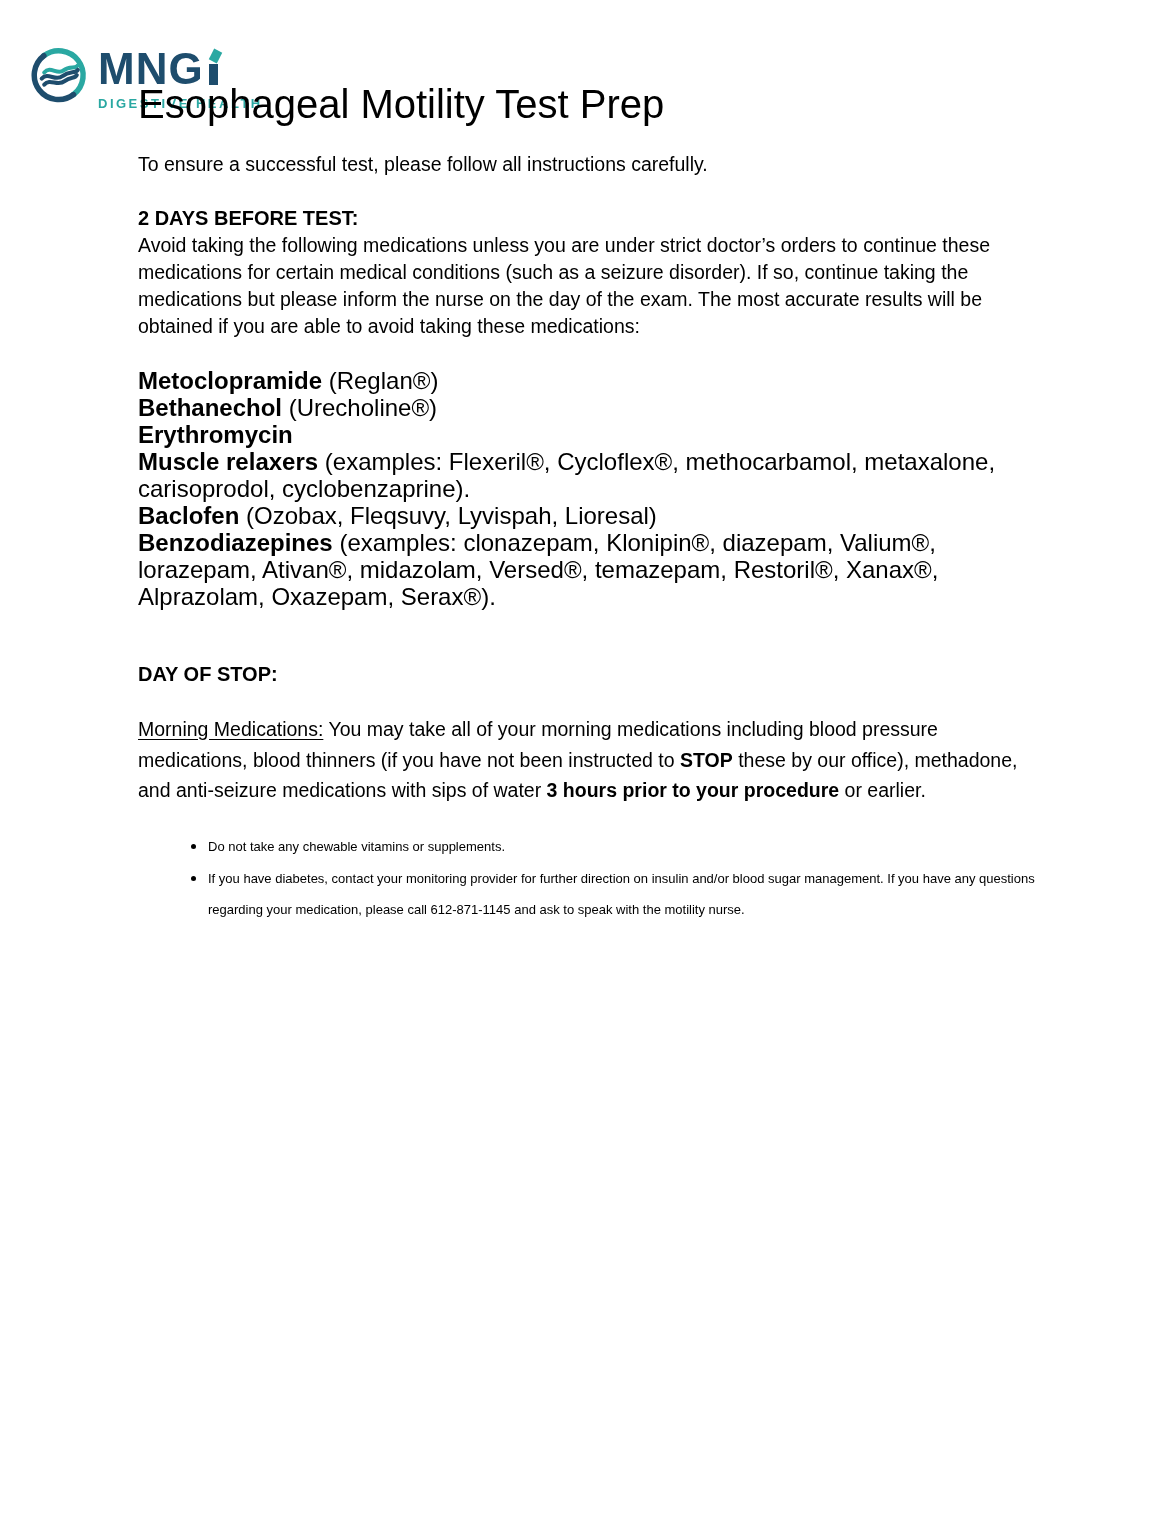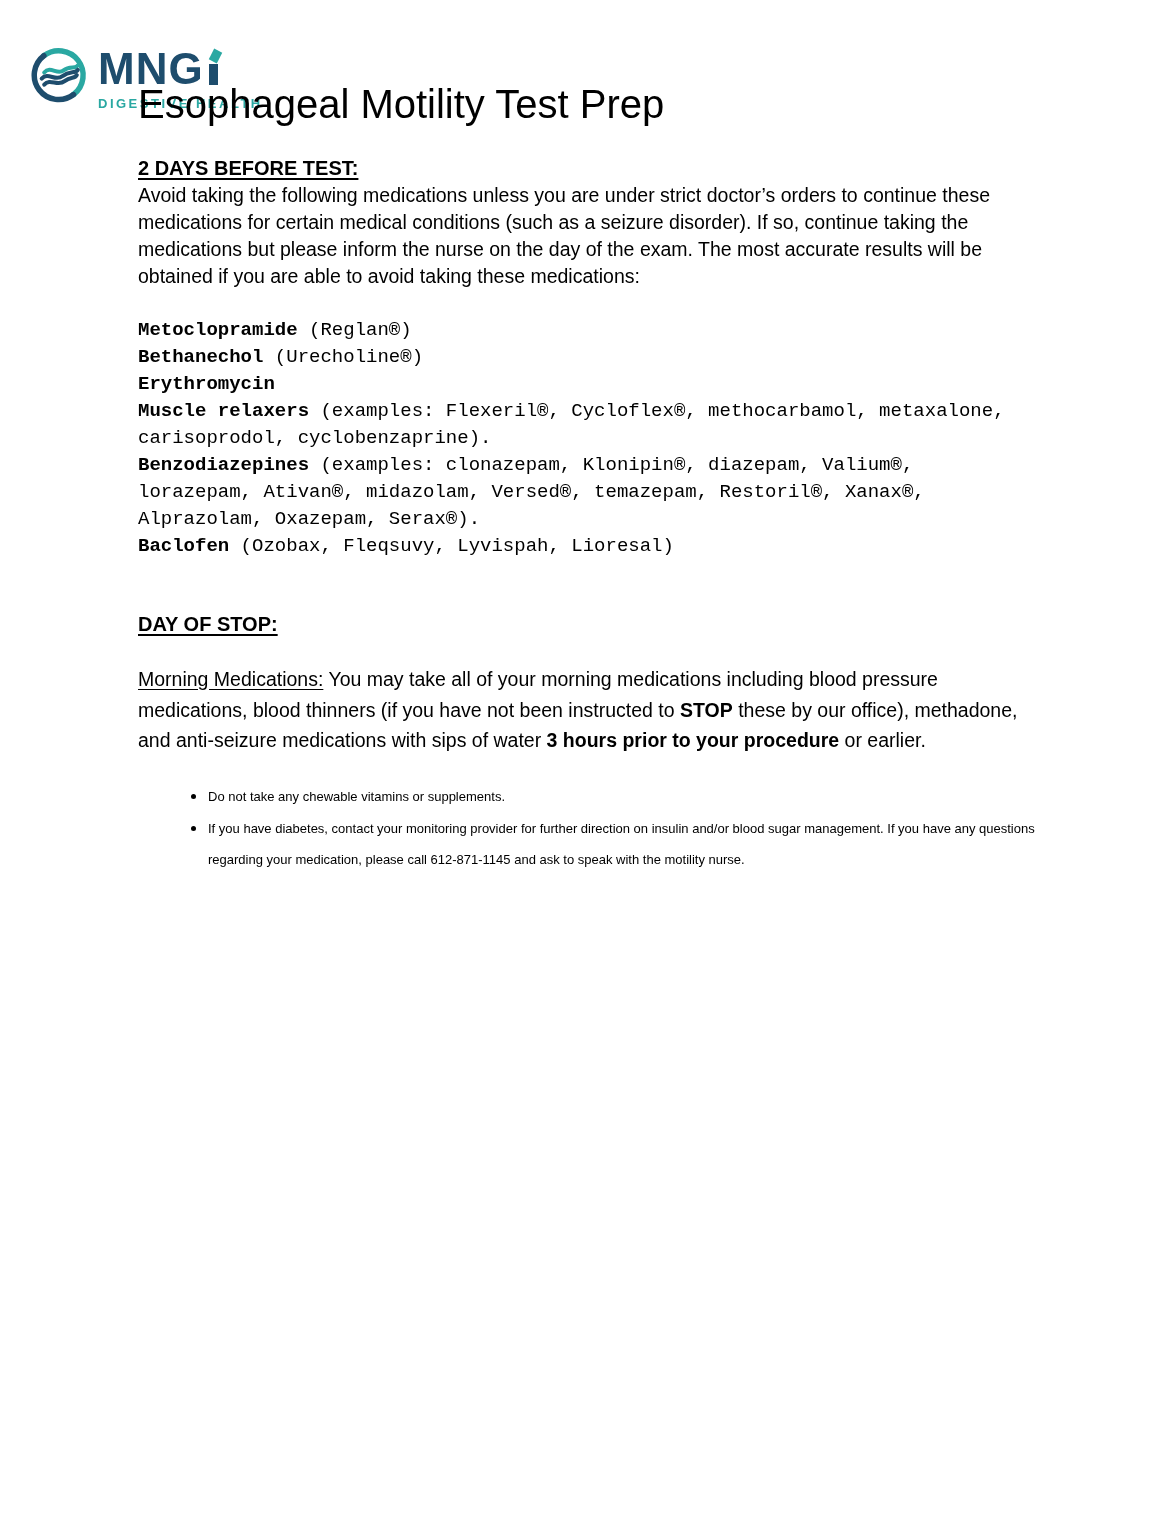--- a/index.html
+++ b/index.html
@@ -76,34 +76,32 @@
   }
   .intro-line {
     margin-top: 23px;
     font-size: 19.5px;
     line-height: 27px;
   }
   .section-heading {
     margin-top: 27px;
     font-size: 20px;
     font-weight: bold;
-    text-decoration: underline;
     text-decoration-thickness: 2px;
     text-underline-offset: 3px;
     line-height: 27px;
   }
   .body-par {
     font-size: 19.5px;
     line-height: 27px;
   }
   .med-list {
     margin-top: 27px;
-    font-size: 19px;
+    font-size: 24px;
     line-height: 27px;
-    font-family: Liberation Mono, monospace;
   }
   .b { font-weight: bold; }
   .u { text-decoration: underline; text-underline-offset: 3px; }
 
   .day-heading { margin-top: 51px; }
   .morning-par {
     margin-top: 26px;
     font-size: 19.5px;
     line-height: 30.5px;
   }
@@ -147,32 +145,33 @@
         </span>
       </div>
       <div class="tagline">DIGESTIVE HEALTH</div>
     </div>
   </div>
 
   <div class="content">
 
     <h1 class="doc-title">Esophageal Motility Test Prep</h1>
 
+    <p class="intro-line">To ensure a successful test, please follow all instructions carefully.</p>
 
     <h2 class="section-heading">2 DAYS BEFORE TEST:</h2>
 
     <p class="body-par">Avoid taking the following medications unless you are under strict doctor’s orders to continue these medications for certain medical conditions (such as a seizure disorder). If so, continue taking the medications but please inform the nurse on the day of the exam. The most accurate results will be obtained if you are able to avoid taking these medications:</p>
 
     <div class="med-list">
       <div><span class="b">Metoclopramide</span><span> (Reglan®)</span></div>
       <div><span class="b">Bethanechol</span><span> (Urecholine®)</span></div>
       <div><span class="b">Erythromycin</span><span></span></div>
       <div><span class="b">Muscle relaxers</span><span> (examples: Flexeril®, Cycloflex®, methocarbamol, metaxalone, carisoprodol, cyclobenzaprine).</span></div>
+      <div><span class="b">Baclofen</span><span> (Ozobax, Fleqsuvy, Lyvispah, Lioresal)</span></div>
       <div><span class="b">Benzodiazepines</span><span> (examples: clonazepam, Klonipin®, diazepam, Valium®, lorazepam, Ativan®, midazolam, Versed®, temazepam, Restoril®, Xanax®, Alprazolam, Oxazepam, Serax®).</span></div>
-      <div><span class="b">Baclofen</span><span> (Ozobax, Fleqsuvy, Lyvispah, Lioresal)</span></div>
     </div>
 
     <h2 class="section-heading day-heading">DAY OF STOP:</h2>
 
     <p class="morning-par"><span class="u">Morning Medications:</span><span> You may take all of your morning medications including blood pressure medications, blood thinners (if you have not been instructed to </span><span class="b">STOP</span><span> these by our office), methadone, and anti-seizure medications with sips of water </span><span class="b">3 hours prior to your procedure</span><span> or earlier.</span></p>
 
     <ul class="bullet-list">
       <li>Do not take any chewable vitamins or supplements.</li>
       <li>If you have diabetes, contact your monitoring provider for further direction on insulin and/or blood sugar management. If you have any questions regarding your medication, please call 612-871-1145 and ask to speak with the motility nurse.</li>
     </ul>

